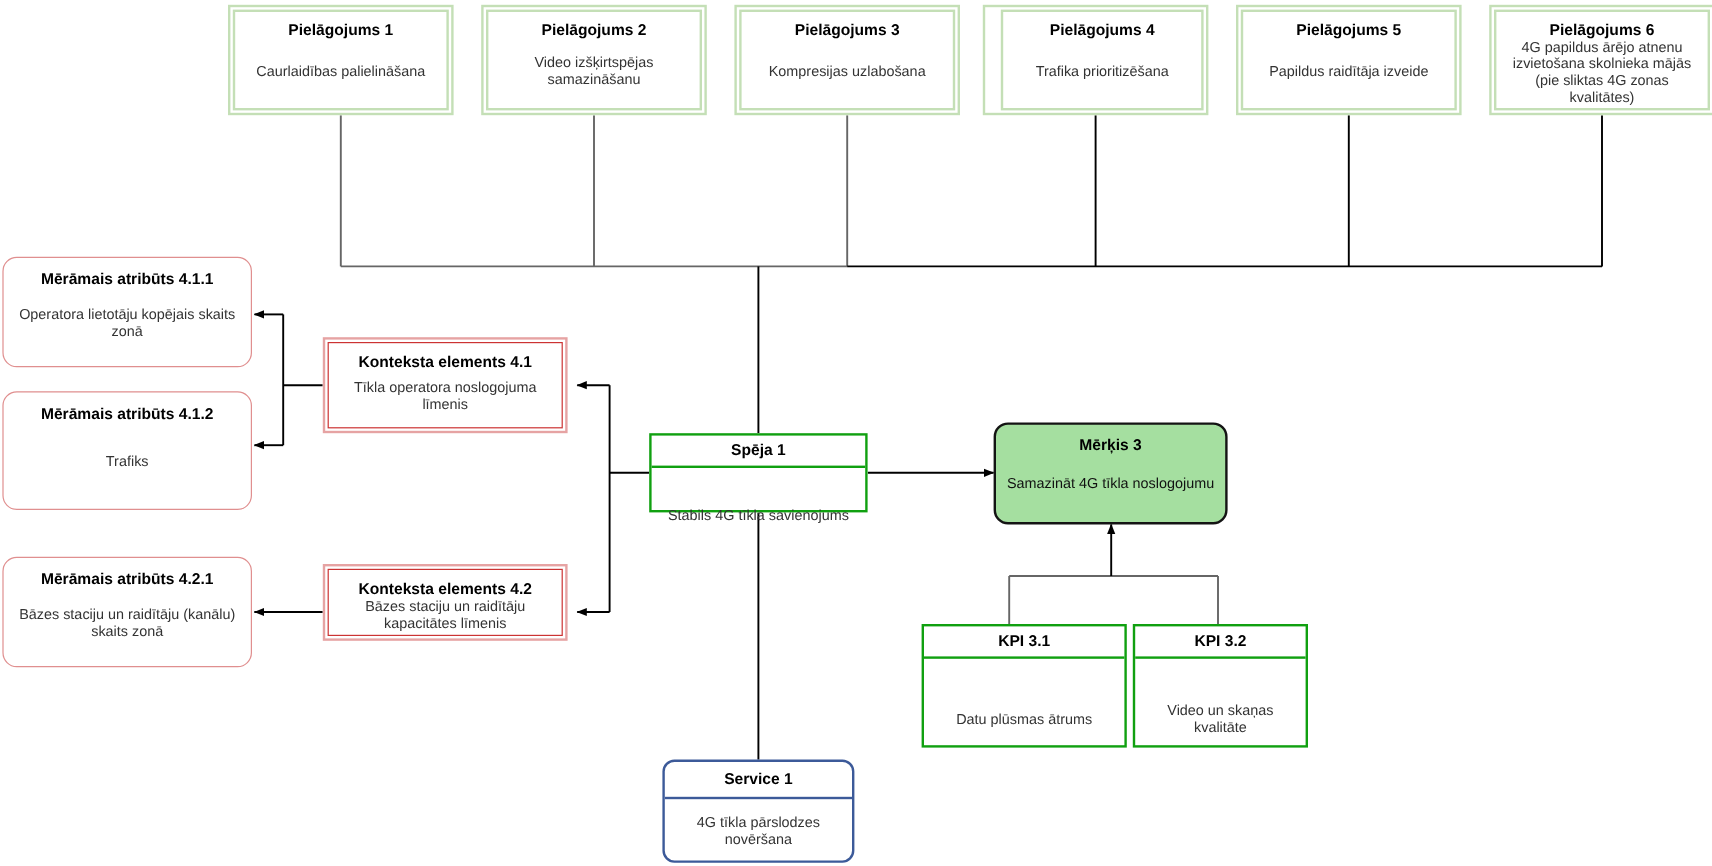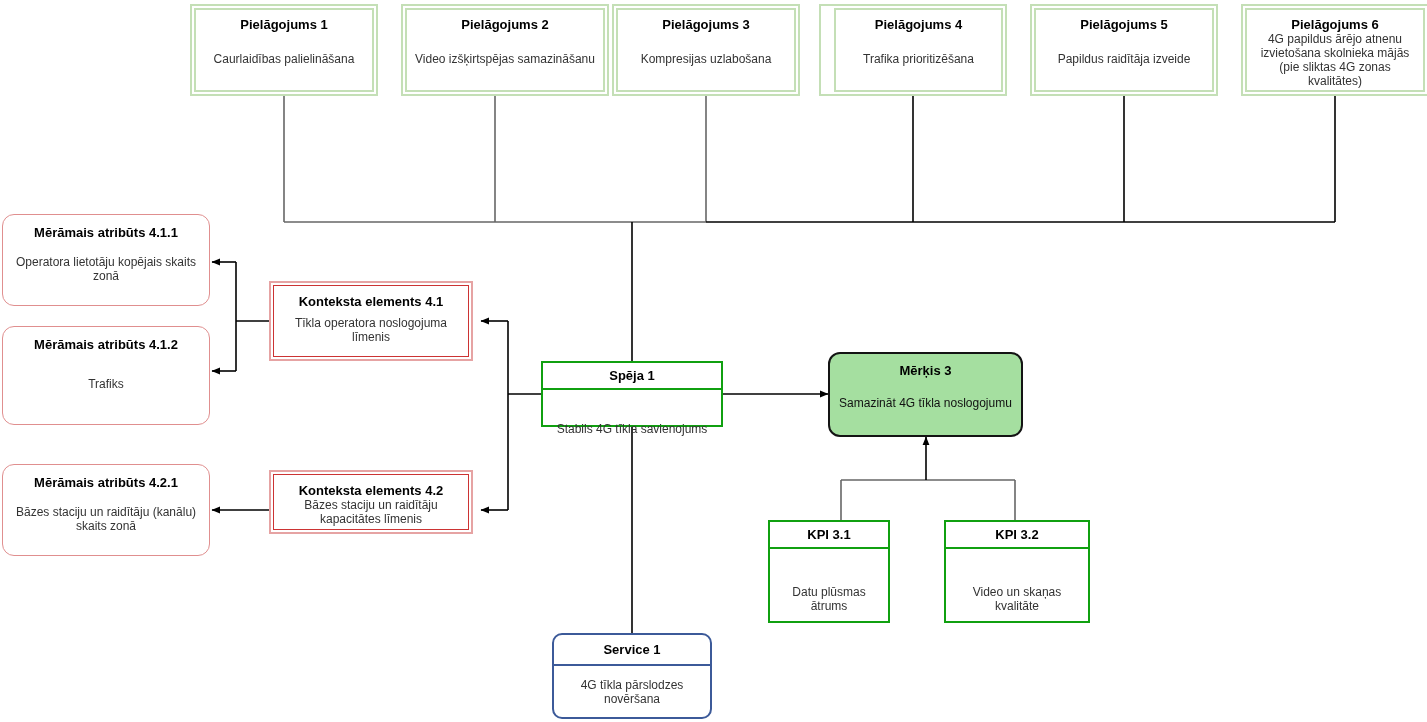--- a/index.html
+++ b/index.html
@@ -214,21 +214,21 @@
     <path d="M926,480 L926,437" stroke="#000000" stroke-width="1.6" fill="none" marker-end="url(#arrow)"></path>
   </svg>
 
   <div class="node adapt" style="left:190px; top:4px; width:188px; height:92px;">
     <div class="adapt-inner">
       <div class="title">Pielāgojums 1</div>
       <div class="body-text">Caurlaidības palielināšana</div>
     </div>
   </div>
 
-  <div class="node adapt" style="left:401px; top:4px; width:208px; height:92px;">
+  <div class="node adapt" style="left:401px; top:4px; width:188px; height:92px;">
     <div class="adapt-inner">
       <div class="title">Pielāgojums 2</div>
       <div class="body-text">Video izšķirtspējas samazināšanu</div>
     </div>
   </div>
 
   <div class="node adapt" style="left:612px; top:4px; width:188px; height:92px;">
     <div class="adapt-inner">
       <div class="title">Pielāgojums 3</div>
       <div class="body-text">Kompresijas uzlabošana</div>
@@ -292,21 +292,21 @@
     <div class="content">
       <span class="body-text">Stabils 4G tīkla savienojums</span>
     </div>
   </div>
 
   <div class="node goal" style="left:828px; top:352px; width:195px; height:85px;">
     <div class="title">Mērķis 3</div>
     <div class="body-text">Samazināt 4G tīkla noslogojumu</div>
   </div>
 
-  <div class="node greenbox" style="left:768px; top:520px; width:122px; height:103px;">
+  <div class="node greenbox" style="left:768px; top:520px; width:171px; height:103px;">
     <div class="title-bar">
       <span class="title">KPI 3.1</span>
     </div>
     <div class="content">
       <span class="body-text">Datu plūsmas ātrums</span>
     </div>
   </div>
 
   <div class="node greenbox" style="left:944px; top:520px; width:146px; height:103px;">
     <div class="title-bar">

